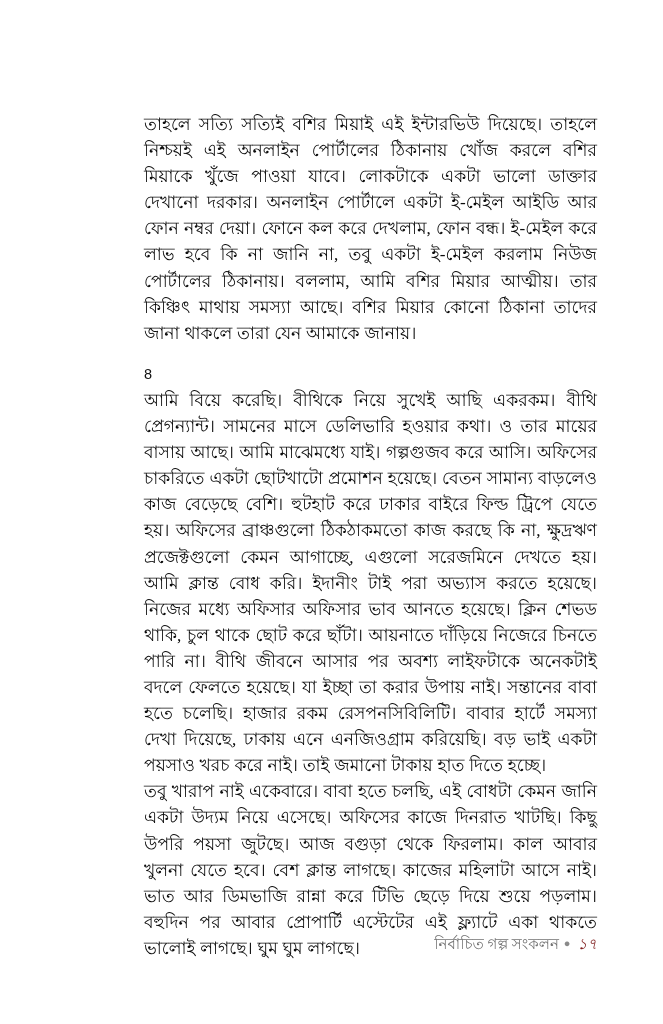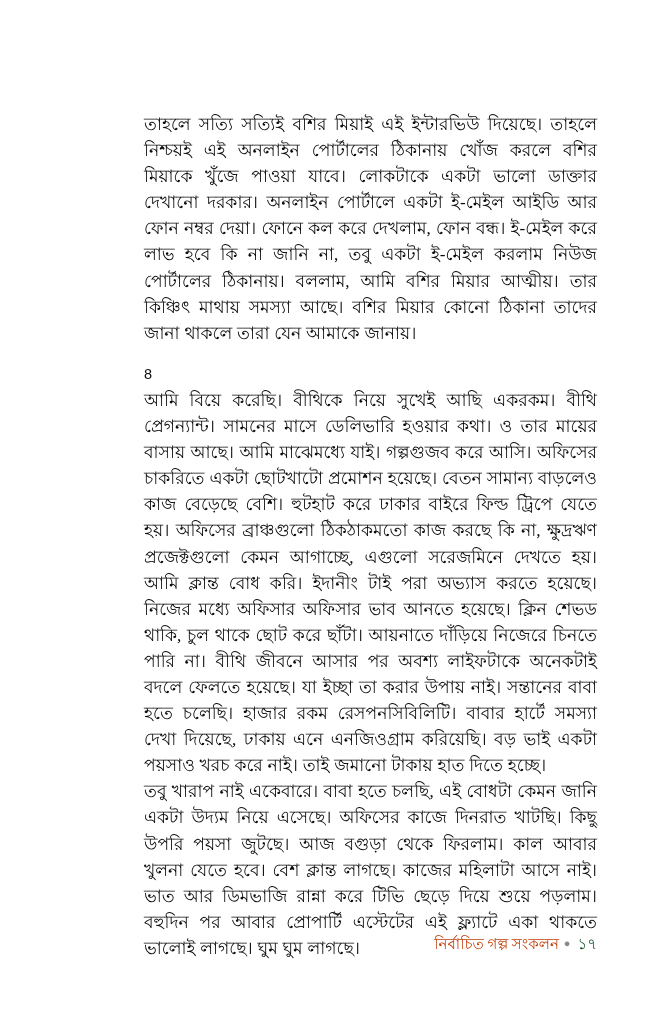--- a/index.html
+++ b/index.html
@@ -53,30 +53,31 @@
     left: 105px;
     top: 932px;
     width: 453px;
     text-align: right;
     font-size: 15px;
     line-height: 22px;
     color: #8a8a8a;
     white-space: nowrap;
   }
   .footer .f-title {
-    color: #c2410c;
+    color: #737373;
   }
   .footer .f-bullet {
     color: #8a8a8a;
     font-size: 11px;
     vertical-align: 2px;
     padding: 0 7px 0 5px;
   }
   .footer .f-page {
-    color: #14532d;
+    color: #7f1d1d;
+    font-style: italic;
   }
 </style>
 </head>
 <body>
 
 <div class="page">
 
   <div class="text-column">
 
     <p class="para">তাহলে সত্যি সত্যিই বশির মিয়াই এই ইন্টারভিউ দিয়েছে। তাহলে নিশ্চয়ই এই অনলাইন পোর্টালের ঠিকানায় খোঁজ করলে বশির মিয়াকে খুঁজে পাওয়া যাবে। লোকটাকে একটা ভালো ডাক্তার দেখানো দরকার। অনলাইন পোর্টালে একটা ই-মেইল আইডি আর ফোন নম্বর দেয়া। ফোনে কল করে দেখলাম, ফোন বন্ধ। ই-মেইল করে লাভ হবে কি না জানি না, তবু একটা ই-মেইল করলাম নিউজ পোর্টালের ঠিকানায়। বললাম, আমি বশির মিয়ার আত্মীয়। তার কিঞ্চিৎ মাথায় সমস্যা আছে। বশির মিয়ার কোনো ঠিকানা তাদের জানা থাকলে তারা যেন আমাকে জানায়।</p>

